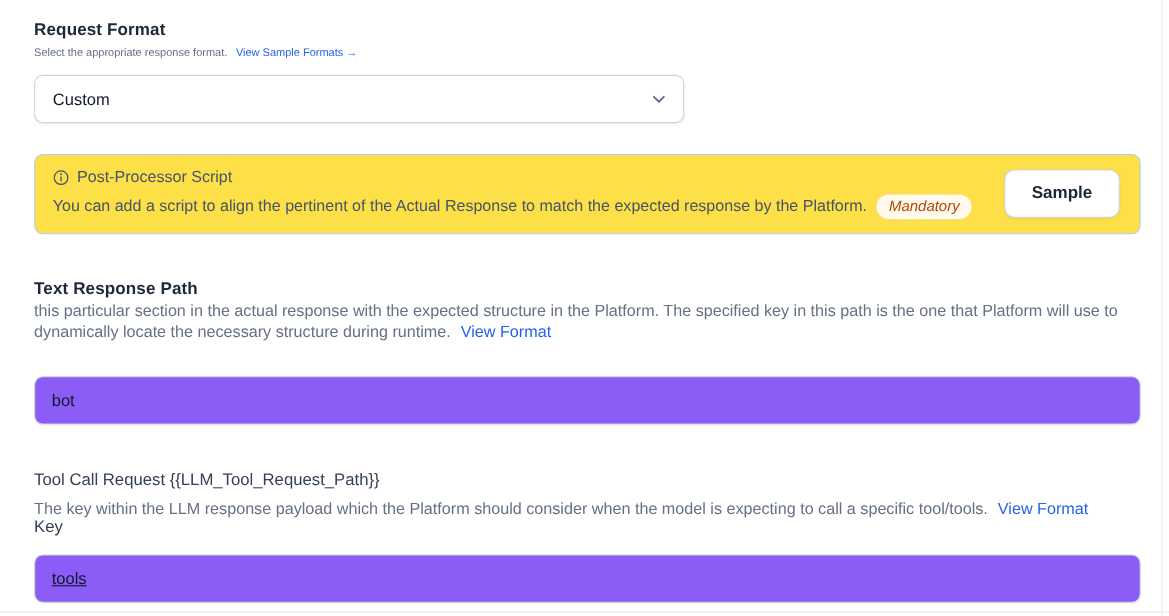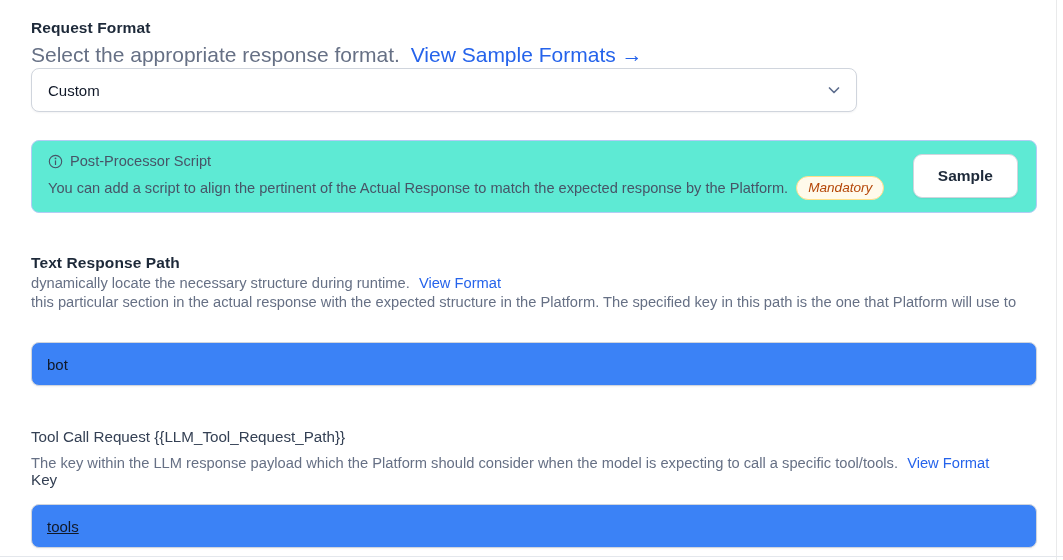--- a/index.html
+++ b/index.html
@@ -5,39 +5,39 @@
   * { margin: 0; padding: 0; box-sizing: border-box; }
   html, body { width: 1063px; height: 560px; background: #ffffff; overflow: hidden; }
   body { font-family: "Liberation Sans", sans-serif; position: relative; }
 
   .canvas { position: absolute; left: 0; top: 0; width: 1063px; height: 560px; }
 
   .section-title {
     position: absolute; left: 31px;
     font-size: 15.5px; font-weight: 700; color: #1d2939; letter-spacing: 0.1px;
   }
-  .desc { position: absolute; left: 31px; font-size: 21px; color: #667085; }
+  .desc { position: absolute; left: 31px; font-size: 10px; color: #667085; }
   .desc-sm { font-size: 14.7px; line-height: 18.6px; width: 1006px; }
   .link { color: #2563eb; text-decoration: none; cursor: pointer; }
   .link.gap { margin-left: 5px; }
 
   
   .select-box {
-    position: absolute; left: 31px; top: 68px; width: 826px; height: 44px;
+    position: absolute; left: 31px; top: 68px; width: 591px; height: 44px;
     background: #fff; border: 1px solid #d0d5dd; border-radius: 8px;
     display: flex; align-items: center; padding: 0 16px;
     box-shadow: 0 1px 2px rgba(16,24,40,0.05); cursor: pointer;
   }
   .select-box .value { font-size: 15px; color: #101828; }
   .select-box .chev { position: absolute; right: 14px; top: 50%; transform: translateY(-50%); }
 
   
   .banner {
     position: absolute; left: 31px; top: 140px; width: 1006px; height: 73px;
-    background: #5eead4; border: 1px solid #b2ccf5; border-radius: 8px;
+    background: #fde047; border: 1px solid #b2ccf5; border-radius: 8px;
     padding: 12px 16px;
   }
   .banner .title-row { display: flex; align-items: center; gap: 7px; font-size: 14.6px; color: #475467; }
   .banner .desc-row { display: flex; align-items: center; margin-top: 7px; font-size: 14.6px; color: #475467; }
   .badge {
     display: inline-flex; align-items: center; margin-left: 8px;
     padding: 1px 11px 2px; border-radius: 16px;
     background: #fffaeb; border: 1px solid #fedf89; color: #b54708;
     font-size: 13.6px; line-height: 19px; font-style: italic;
   }
@@ -45,21 +45,21 @@
     position: absolute; right: 18px; top: 13px; height: 44px; padding: 0 24px;
     background: #ffffff; border: 1px solid #d0d5dd; border-radius: 9px;
     font-family: "Liberation Sans", sans-serif;
     font-size: 15.5px; font-weight: 600; color: #1d2939;
     box-shadow: 0 1px 2px rgba(16,24,40,0.06); cursor: pointer;
   }
 
   
   .text-input {
     position: absolute; left: 31px; width: 1006px; height: 44px;
-    background: #3b82f6; border: 1px solid #d0d5dd; border-radius: 8px;
+    background: #8b5cf6; border: 1px solid #d0d5dd; border-radius: 8px;
     padding: 0 15px; font-family: "Liberation Sans", sans-serif;
     font-size: 15px; color: #101828;
     box-shadow: 0 1px 2px rgba(16,24,40,0.05); outline: none;
   }
 
   .plain-title { position: absolute; left: 31px; font-size: 15.2px; font-weight: 400; color: #344054; text-align: center; }
 
   .v-divider { position: absolute; left: 1056px; top: 0; width: 1px; height: 560px; background: #e9eaeb; }
   .h-divider { position: absolute; left: 0; top: 556px; width: 1063px; height: 1px; background: #e4e7ec; }
 
@@ -100,25 +100,25 @@
     <div class="desc-row">
       <span>You can add a script to align the pertinent of the Actual Response to match the expected response by the Platform.</span>
       <span class="badge">Mandatory</span>
     </div>
     <button class="modify-btn">Sample</button>
   </div>
 
   <div class="section-title" style="top: 254px;">Text Response Path</div>
 
   <div class="desc desc-sm" style="top: 274px;">
+    <div>this particular section in the actual response with the expected structure in the Platform. The specified key in this path is the one that Platform will use to</div>
     <div>
       <span>dynamically locate the necessary structure during runtime.</span>
       <span class="link gap">View Format</span>
     </div>
-    <div>this particular section in the actual response with the expected structure in the Platform. The specified key in this path is the one that Platform will use to</div>
   </div>
 
   <input class="text-input" style="top: 342px;" type="text" value="bot">
 
   <div class="plain-title" style="top: 428px;">Tool Call Request {{LLM_Tool_Request_Path}}</div>
 
   <div class="desc desc-sm" style="top: 454px;">
     <span>The key within the LLM response payload which the Platform should consider when the model is expecting to call a specific tool/tools.</span>
     <span class="link gap">View Format</span>
   </div>

